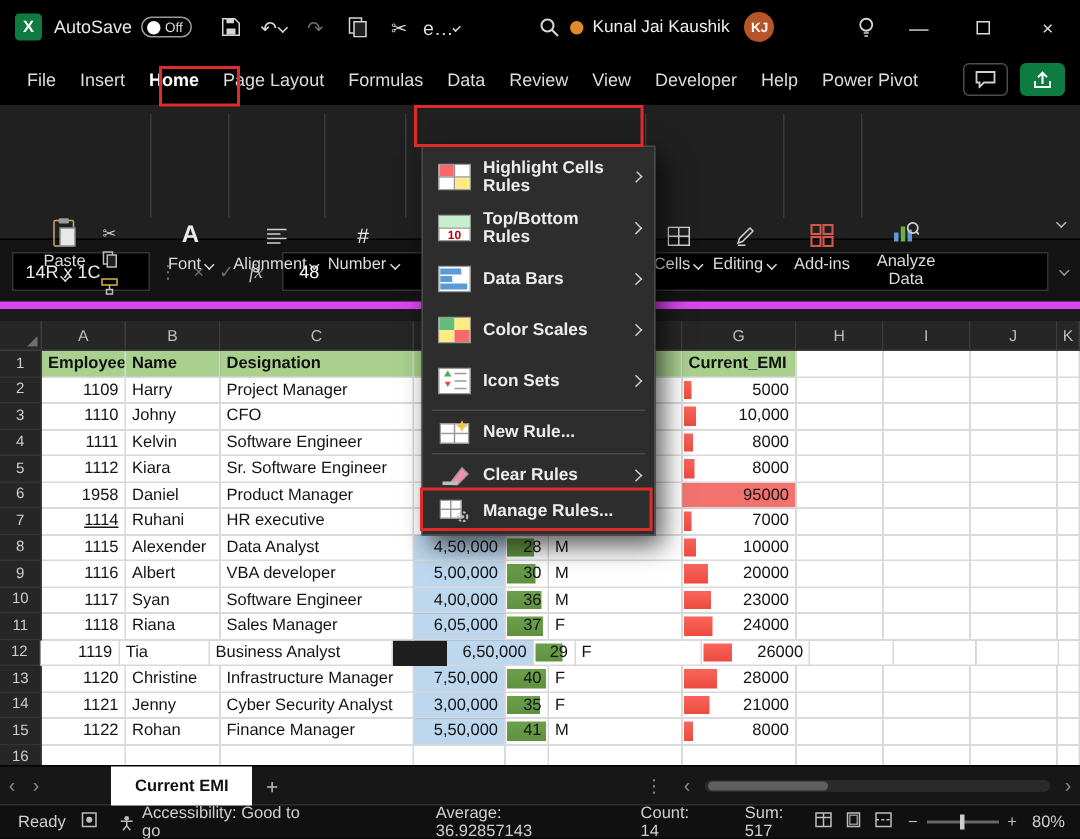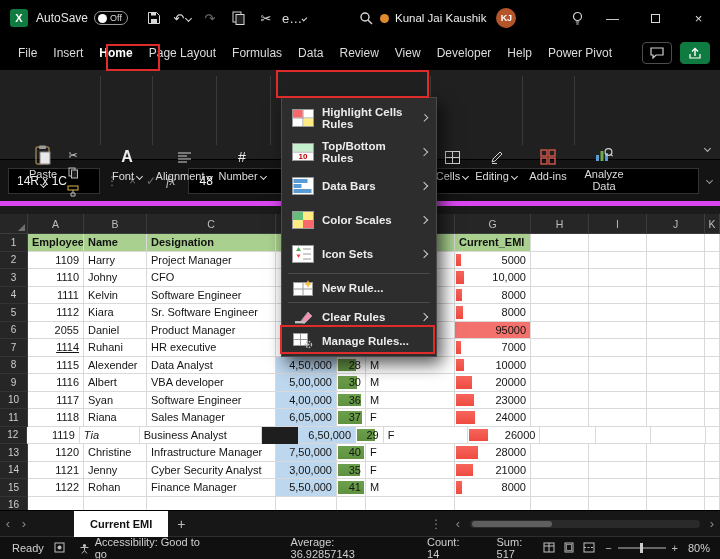--- a/index.html
+++ b/index.html
@@ -543,21 +543,21 @@
           <div class="cell" style="width: 58px;">
             <span class="ctext"></span>
           </div>
           <div class="cell" style="width: 15px;">
             <span class="ctext"></span>
           </div>
         </div>
         <div class="grow">
           <div class="rnum">6</div>
           <div class="cell rt" style="width: 56px;">
-            <span class="ctext">2055</span>
+            <span class="ctext">1958</span>
           </div>
           <div class="cell" style="width: 63px;">
             <span class="ctext">Daniel</span>
           </div>
           <div class="cell" style="width: 129px;">
             <span class="ctext">Product Manager</span>
           </div>
           <div class="cell rt" style="width: 61px;">
             <span class="ctext"></span>
           </div>
@@ -770,21 +770,21 @@
           </div>
           <div class="cell" style="width: 15px;">
             <span class="ctext"></span>
           </div>
         </div>
         <div class="grow">
           <div class="rnum">12</div>
           <div class="cell rt" style="width: 56px;">
             <span class="ctext">1119</span>
           </div>
-          <div class="cell" style="width: 63px; font-style: italic;">
+          <div class="cell" style="width: 63px;">
             <span class="ctext">Tia</span>
           </div>
           <div class="cell" style="width: 129px;">
             <span class="ctext">Business Analyst</span>
           </div>
           <div class="cell rt blue" style="width: 61px; margin-left: 36px;">
             <span class="ctext">6,50,000</span>
           </div>
           <div class="cell rt" style="width: 29px;">
             <span class="bar green" style="width: 66%;"></span>

